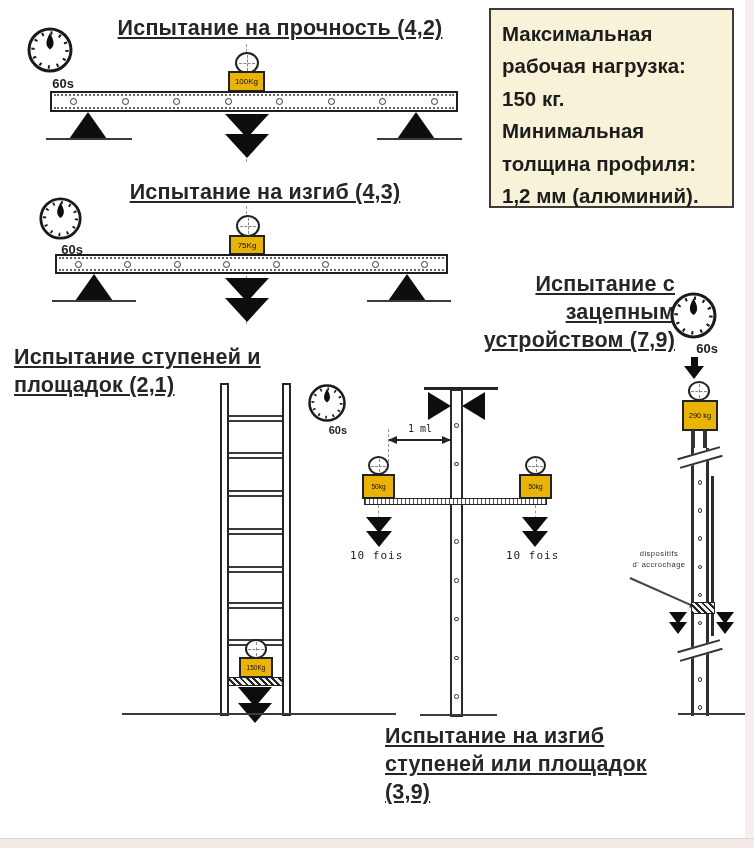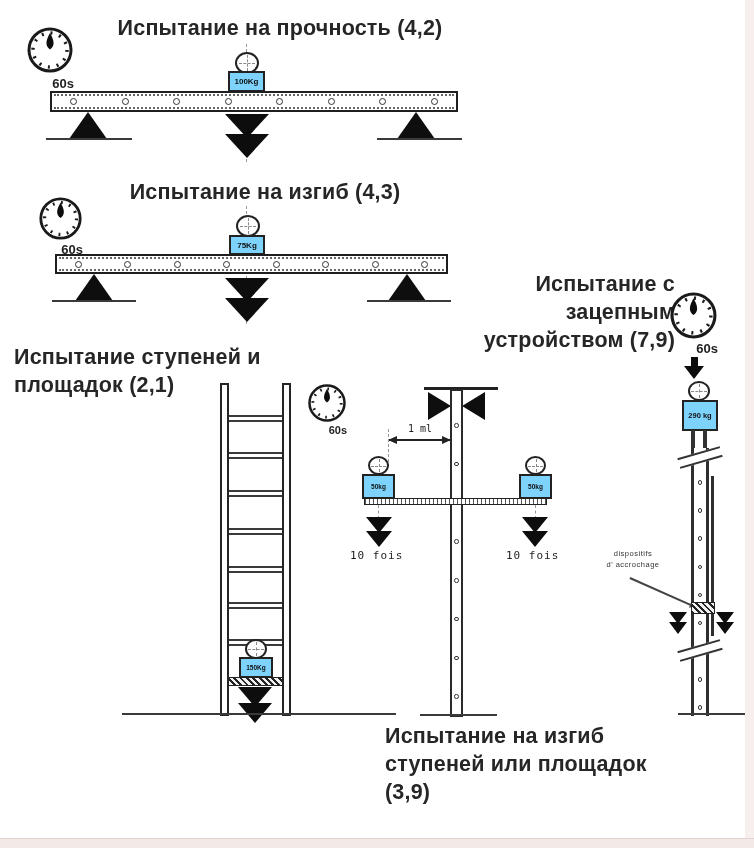--- a/index.html
+++ b/index.html
@@ -6,21 +6,21 @@
   html,body { background:#e9e9e9; }
   #canvas {
     position:relative; width:754px; height:848px; margin:0 auto;
     background:#ffffff; overflow:hidden;
     font-family:"Liberation Sans", sans-serif; color:#222;
   }
   .abs { position:absolute; }
   .pre { white-space:pre-line; }
 
   
-  .h-title { position:absolute; font-size:21.5px; line-height:1.3; font-weight:700; color:#262626; letter-spacing:.2px; }
+  .h-title { position:absolute; font-size:21.5px; line-height:1.3; font-weight:700; color:#262626; letter-spacing:.2px;text-decoration:underline; }
   .timer-label { position:absolute; font-size:13px; font-weight:700; color:#1e1e1e; text-align:right; }
   .mono-small { font-family:"DejaVu Sans Mono", monospace; }
 
   
   .infobox {
     position:absolute; left:489px; top:8px; width:245px; height:200px;
     background:#f8f3d8; border:2.5px solid #3c3c3c; padding:8px 11px;
     font-size:20.5px; line-height:1.58; font-weight:700; color:#1d1d1d;
   }
 
@@ -32,23 +32,23 @@
   .beam { position:absolute; background:#fff; border:2px solid #1f1f1f; }
   .beam .dot-t { position:absolute; left:2px; right:2px; top:1px; border-top:2px dotted #666; }
   .beam .dot-b { position:absolute; left:2px; right:2px; bottom:1px; border-bottom:2px dotted #666; }
   .rivets { position:absolute; inset:0; display:flex; justify-content:space-between; align-items:center; padding:0 18px; }
   .rivet { width:7px; height:7px; border:1.5px solid #333; border-radius:50%; background:#fff; }
 
   
   .bell { position:absolute; border:2px solid #222; border-radius:50%; background:#fff; }
   .bell::before { content:""; position:absolute; left:50%; top:8%; height:84%; border-left:1px dashed #888; }
   .bell::after  { content:""; position:absolute; top:50%; left:8%; width:84%; border-top:1px dashed #888; }
-  .wblock { position:absolute; border:2px solid #222; background:#7dd3fc;
+  .wblock { position:absolute; border:2px solid #222; background:#eab308;
             display:flex; align-items:center; justify-content:center;
-            font-weight:700; color:#111; letter-spacing:0;text-align:center; }
+            font-weight:400; color:#111; letter-spacing:0;text-align:center; }
 
   
   .vdash  { position:absolute; width:0; border-left:1.5px dashed #999; }
   .ground { position:absolute; height:0; border-top:2.5px solid #3a3a3a; }
   .tri { position:absolute; width:0; height:0; }
   .support   { border-left:19px solid transparent; border-right:19px solid transparent; border-bottom:27px solid #0e0e0e; }
   .chev-big  { border-left:22px solid transparent; border-right:22px solid transparent; border-top:24px solid #0d0d0d; }
   .chev-mid  { border-left:17px solid transparent; border-right:17px solid transparent; border-top:20px solid #0d0d0d; }
   .chev-sm   { border-left:13px solid transparent; border-right:13px solid transparent; border-top:16px solid #0d0d0d; }
   .chev-tiny { border-left:9px solid transparent;  border-right:9px solid transparent;  border-top:12px solid #0d0d0d; }
@@ -87,20 +87,26 @@
 
   
   .strip-bottom { position:absolute; left:0; top:838px; width:754px; height:10px; background:#f3e9e7; border-top:1px solid #e4d4d1; }
   .strip-right  { position:absolute; left:745px; top:0; width:9px; height:848px; background:#f7efed; }
 </style>
 </head>
 <body>
 
 <div id="canvas">
 
+  <div class="infobox pre">Максимальная
+рабочая нагрузка:
+150 кг.
+Минимальная
+толщина профиля:
+1,2 мм (алюминий).</div>
 
   <div>
     <div class="h-title" style="left:90px; top:15px; width:380px; text-align:center;">Испытание на прочность (4,2)</div>
 
     <div class="timer" style="left:26px; top:26px; width:48px; height:48px;">
       <svg viewBox="0 0 48 48">
         <circle cx="24" cy="24" r="21" fill="#fff" stroke="#1a1a1a" stroke-width="3"></circle>
         <circle cx="24" cy="24" r="17" fill="none" stroke="#1a1a1a" stroke-width="3.4" stroke-dasharray="2 6.9"></circle>
         <path d="M24 7 C28.5 15 29 20 24 23.5 C19 20 19.5 15 24 7 Z" fill="#0d0d0d"></path>
       </svg>
@@ -285,21 +291,21 @@
         <span class="hhole"></span>
         <span class="hhole"></span>
         <span class="hhole"></span>
       <span class="hhole"></span>
         <span class="hhole"></span>
     </div>
     <div class="hline" style="left:711px; top:476px; height:160px;"></div>
 
     <div class="break" style="left:678px; top:452px; width:44px; height:11px; transform:rotate(-16deg);"></div>
 
-    <div class="device-label pre" style="left:594px; top:549px; width:78px;">dispositifs
+    <div class="device-label pre" style="left:620px; top:549px; width:78px;">dispositifs
 d' accrochage</div>
     <div class="leader" style="left:630px; top:577px; width:70px; transform:rotate(24deg);"></div>
 
     <div class="hatch" style="left:691px; top:602px; width:24px; height:12px;"></div>
 
     <div class="tri chev-tiny" style="left:669px; top:612px;"></div>
     <div class="tri chev-tiny" style="left:669px; top:622px;"></div>
     <div class="tri chev-tiny" style="left:716px; top:612px;"></div>
     <div class="tri chev-tiny" style="left:716px; top:622px;"></div>
 

